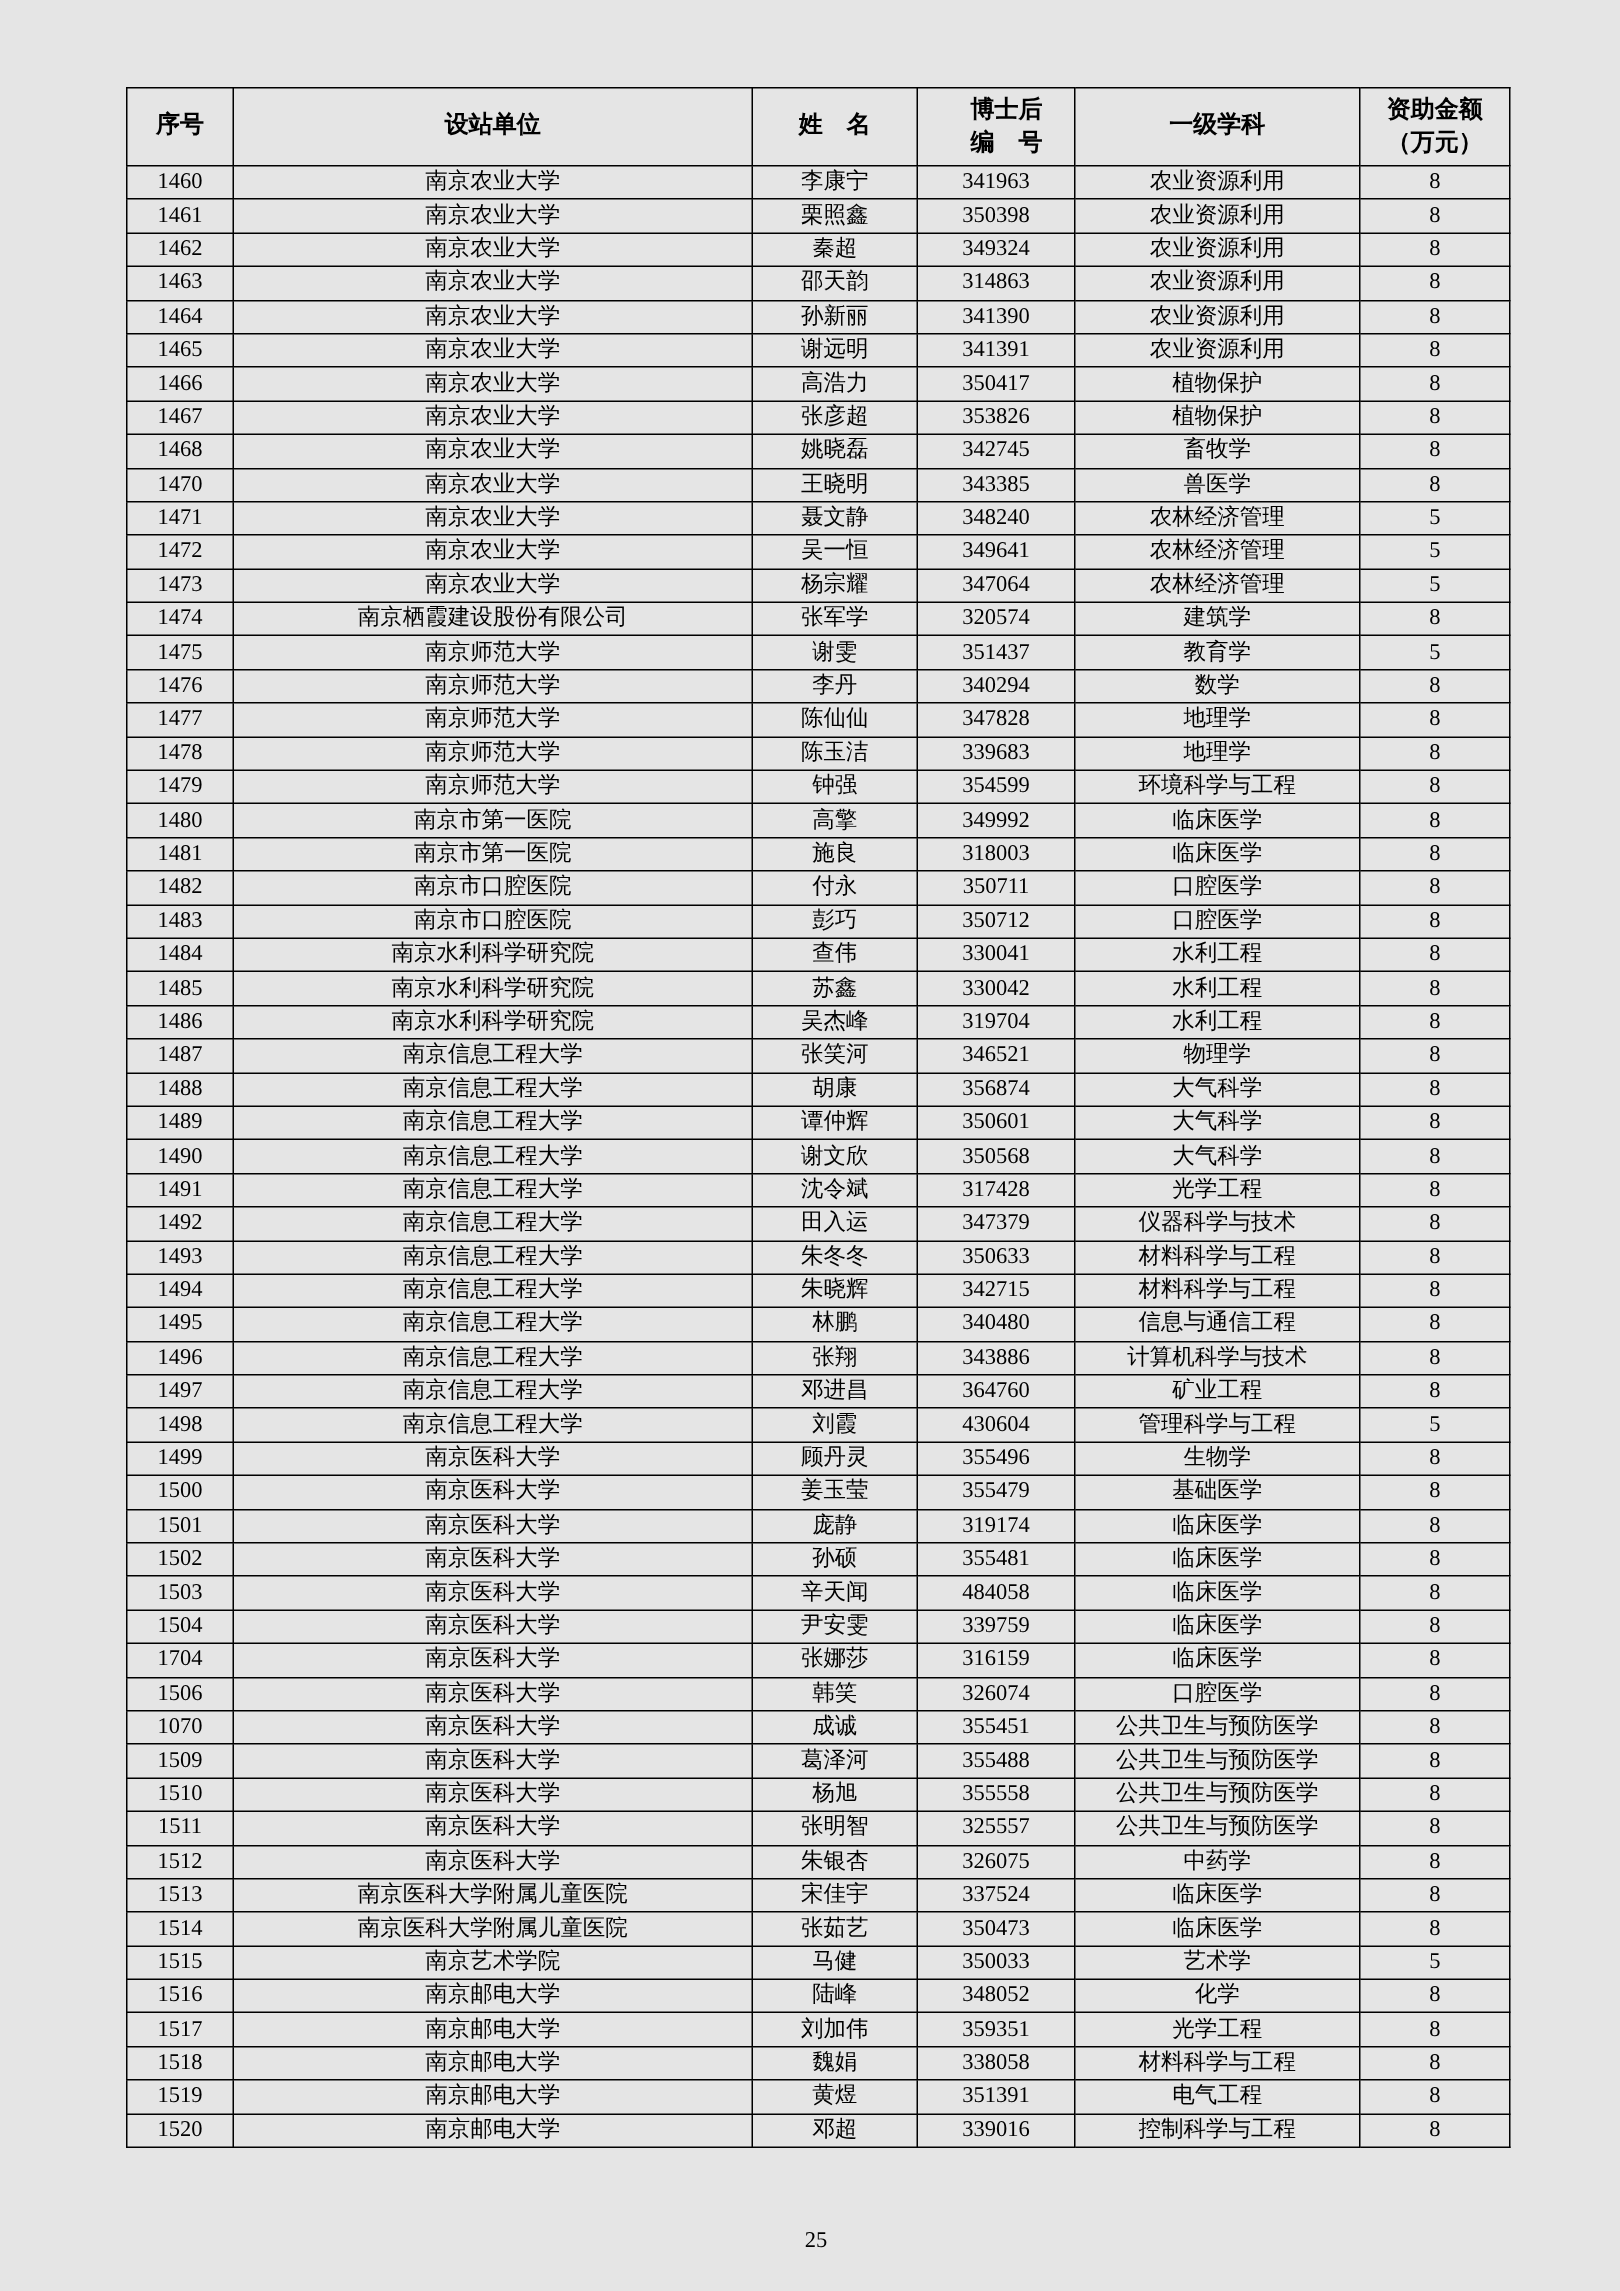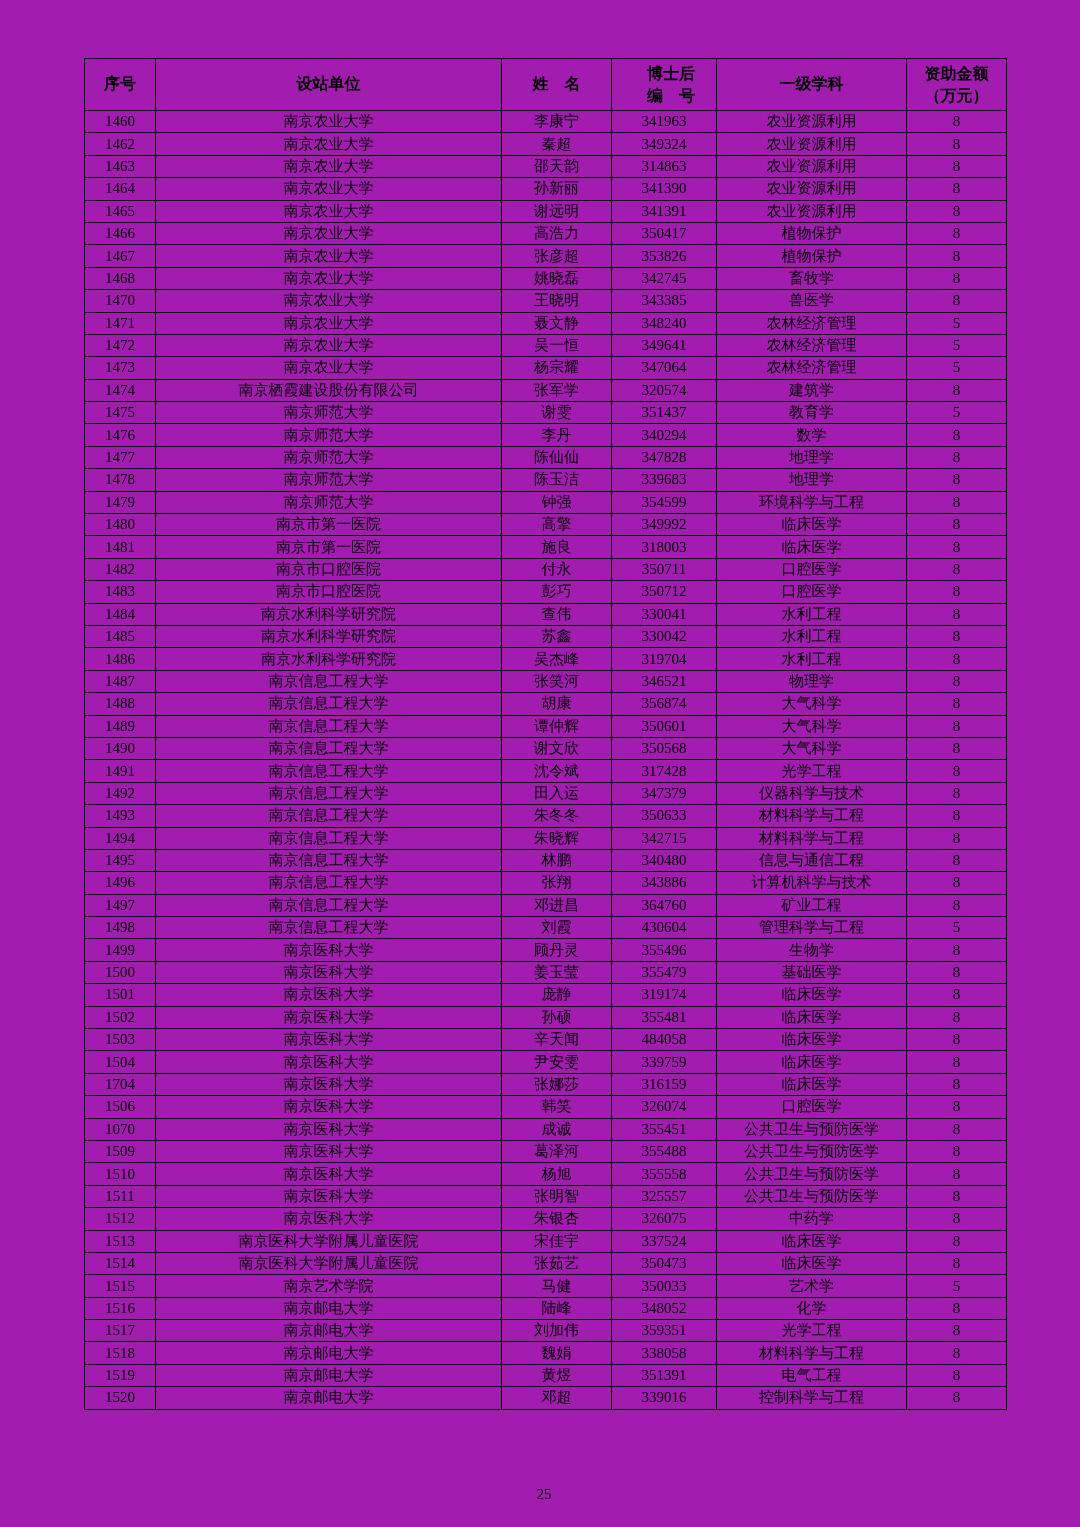--- a/index.html
+++ b/index.html
@@ -8,21 +8,21 @@
     width: 1080px;
     height: 1527px;
     font-family: "Liberation Serif", "DejaVu Serif", serif;
     color: #000000;
     position: relative;
   }
   .page {
     position: relative;
     width: 1080px;
     height: 1527px;
-    background: #a21caf;
+    background: #e5e5e5;
   }
   table.data-table {
     position: absolute;
     left: 84px;
     top: 58px;
     width: 922px;
     border-collapse: collapse;
     table-layout: fixed;
   }
   th, td {
@@ -93,20 +93,28 @@
     <tbody>
         <tr>
           <td>1460</td>
           <td>南京农业大学</td>
           <td>李康宁</td>
           <td>341963</td>
           <td>农业资源利用</td>
           <td>8</td>
         </tr>
         <tr>
+          <td>1461</td>
+          <td>南京农业大学</td>
+          <td>栗照鑫</td>
+          <td>350398</td>
+          <td>农业资源利用</td>
+          <td>8</td>
+        </tr>
+        <tr>
           <td>1462</td>
           <td>南京农业大学</td>
           <td>秦超</td>
           <td>349324</td>
           <td>农业资源利用</td>
           <td>8</td>
         </tr>
         <tr>
           <td>1463</td>
           <td>南京农业大学</td>

